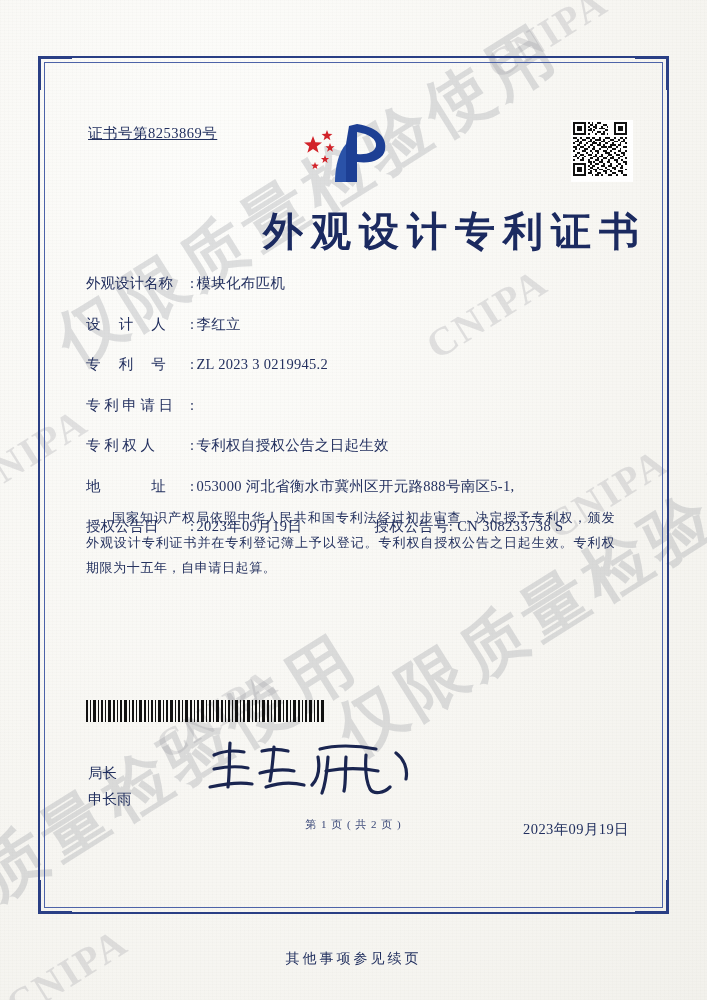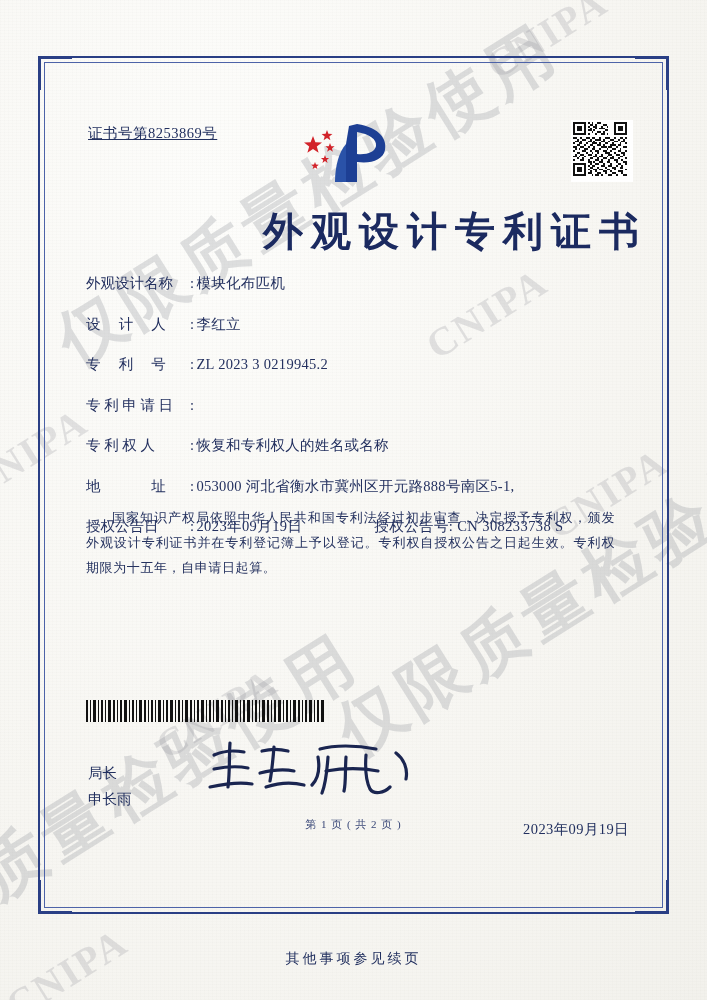--- a/index.html
+++ b/index.html
@@ -488,21 +488,21 @@
         <span class="field-colon">:</span>
         <span class="field-value">ZL 2023 3 0219945.2</span>
       </div>
       <div class="field-row">
         <span class="field-label">专 利 申 请 日</span>
         <span class="field-colon">:</span>
       </div>
       <div class="field-row">
         <span class="field-label">专 利 权 人</span>
         <span class="field-colon">:</span>
-        <span class="field-value">恢复和专利权人的姓名或名称</span>
+        <span class="field-value">专利权自授权公告之日起生效</span>
       </div>
       <div class="field-row">
         <span class="field-label">地　 　　 址</span>
         <span class="field-colon">:</span>
         <span class="field-value">053000 河北省衡水市冀州区开元路888号南区5-1,</span>
       </div>
       <div class="field-row dual">
         <span class="field-label">授权公告日</span>
         <span class="field-colon">:</span>
         <span>2023年09月19日</span>

